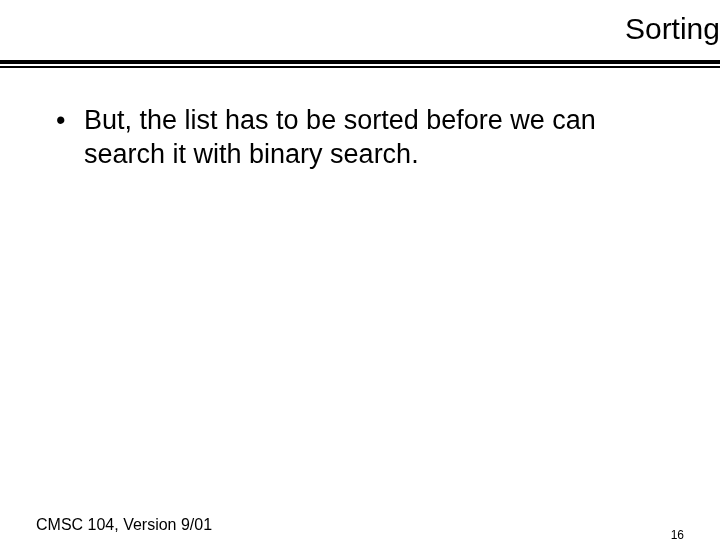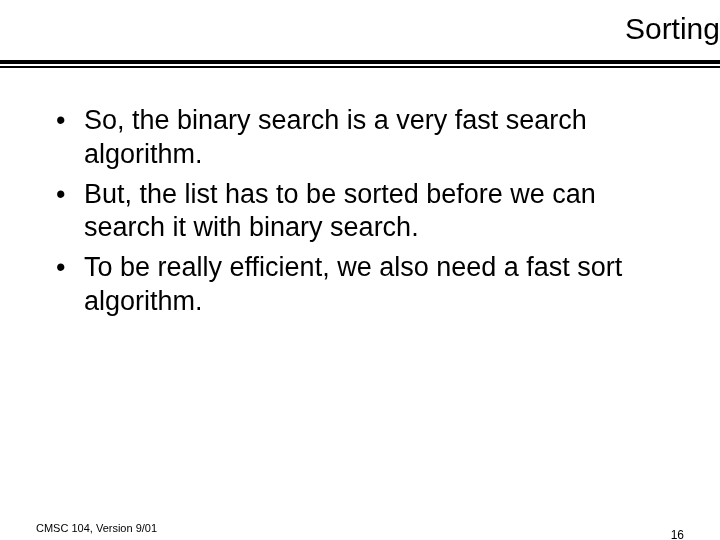--- a/index.html
+++ b/index.html
@@ -6,34 +6,32 @@
   html, body { width: 720px; height: 540px; background: #fff; font-family: Arial, Helvetica, sans-serif; color: #000; }
   .slide { position: relative; width: 720px; height: 540px; }
   .title { text-align: right; font-size: 30px; font-weight: 400; margin-top: 12px; }
   .rule { margin-top: 14px; }
   .rule .line1 { height: 4px; background: #000; }
   .rule .line2 { height: 2px; background: #000; margin-top: 2px; }
   .content { margin: 36px 50px 0 50px; font-size: 27px; line-height: 1.25; }
   .bullets { list-style: none; }
   .bullets li { position: relative; padding-left: 34px; margin-bottom: 6px; }
   .bullets li::before { content: "•"; position: absolute; left: 6px; top: 0; font-size: 27px; }
-  .footer-left { position: absolute; left: 36px; bottom: 18px; font-size: 11px; }
+  .footer-left { position: absolute; left: 36px; bottom: 18px; font-size: 16px; }
   .footer-right { position: absolute; right: 36px; bottom: 10px; font-size: 12px; }
 </style>
 </head>
 <body>
 
 <div class="slide">
   <h1 class="title">Sorting</h1>
   <div class="rule">
     <div class="line1"></div>
     <div class="line2"></div>
   </div>
   <div class="content">
     <ul class="bullets">
-      <li>So, the binary search is a very fast search algorithm.</li>
       <li>But, the list has to be sorted before we can search it with binary search.</li>
-      <li>To be really efficient, we also need a fast sort algorithm.</li>
     </ul>
   </div>
   <div class="footer-left">CMSC 104, Version 9/01</div>
   <div class="footer-right">16</div>
 </div>
 
 </body></html>

